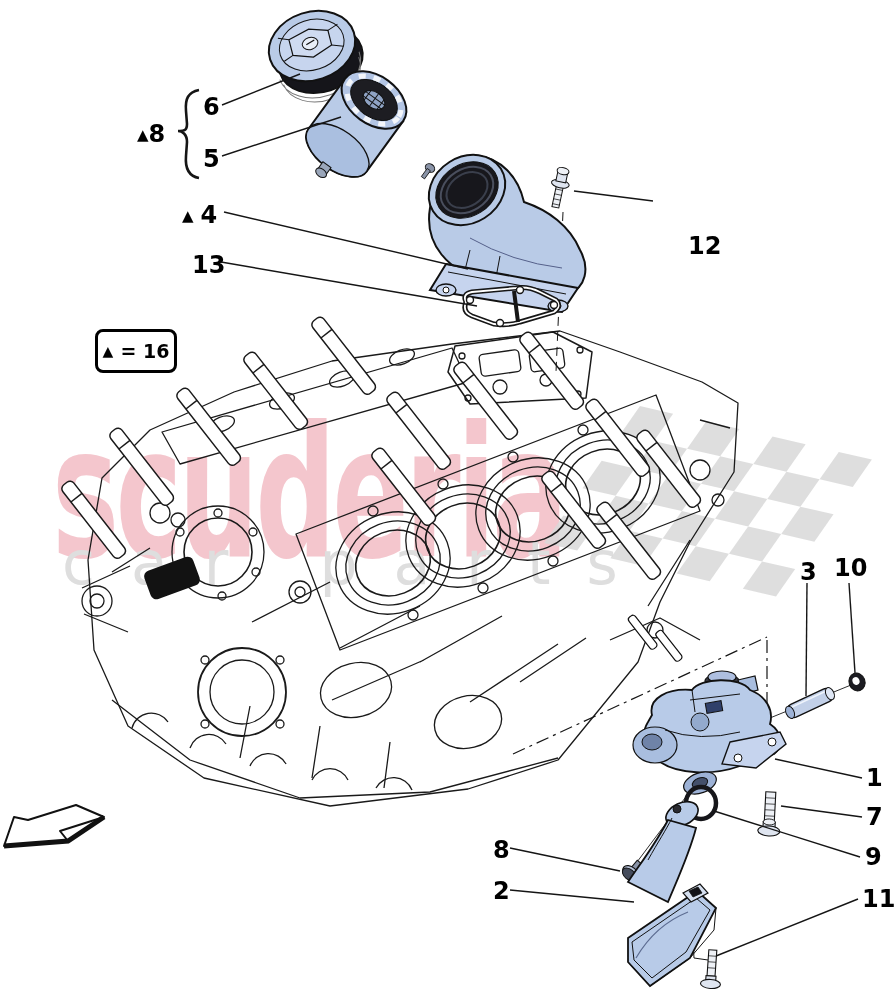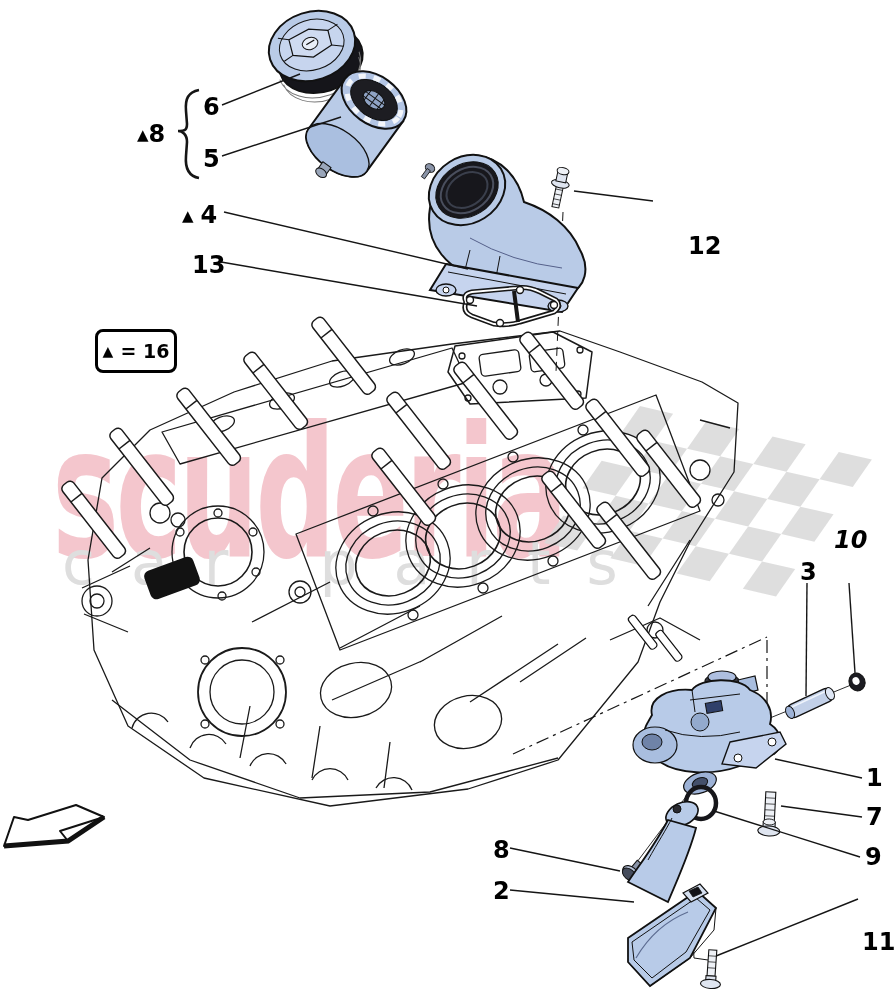--- a/index.html
+++ b/index.html
@@ -366,27 +366,27 @@
   </g>
 </svg>
 
 <div class="callout" style="left:203px;top:95px;">6</div>
 <div class="callout" style="left:203px;top:147px;">5</div>
 <div class="callout" style="left:137px;top:122px;"><span class="marker">▲</span><span>8</span></div>
 <div class="callout" style="left:182px;top:203px;"><span class="marker">▲</span><span class="gap"></span><span>4</span></div>
 <div class="callout" style="left:192px;top:253px;">13</div>
 <div class="callout" style="left:688px;top:190px;margin-top:44px;">12</div>
 <div class="callout" style="left:800px;top:560px;">3</div>
-<div class="callout" style="left:834px;top:528px;font-style:italic;">10</div>
+<div class="callout" style="left:834px;top:556px;">10</div>
 <div class="callout" style="left:866px;top:766px;">1</div>
 <div class="callout" style="left:866px;top:805px;">7</div>
 <div class="callout" style="left:865px;top:845px;">9</div>
 <div class="callout" style="left:493px;top:838px;">8</div>
 <div class="callout" style="left:493px;top:879px;">2</div>
-<div class="callout" style="left:862px;top:930px;">11</div>
+<div class="callout" style="left:862px;top:887px;">11</div>
 
 <div class="legend-box">
   <span class="marker">▲</span>
   <span class="gap"></span>
   <span>= 16</span>
 </div>
 
 </div>
 
 </body></html>

